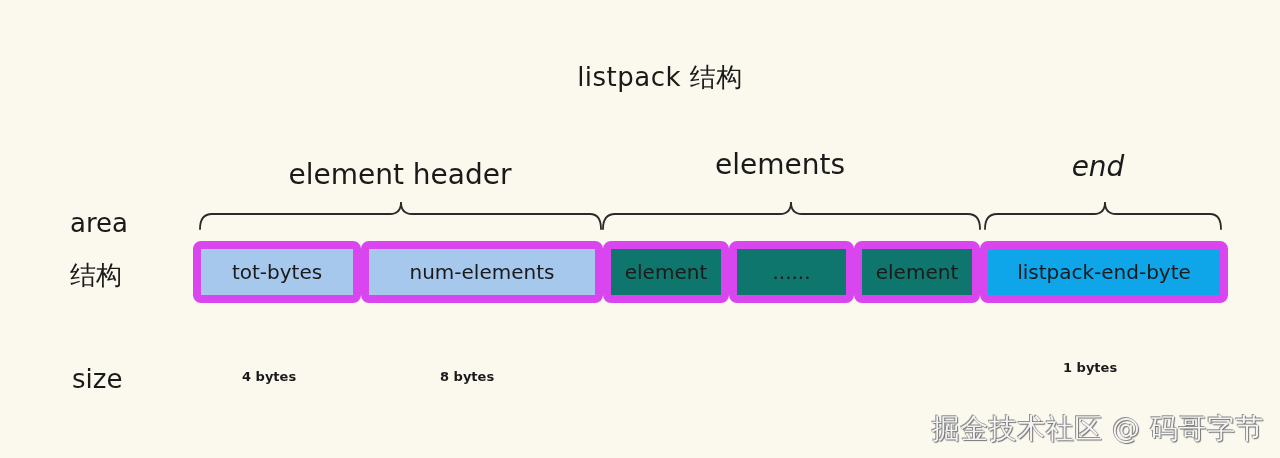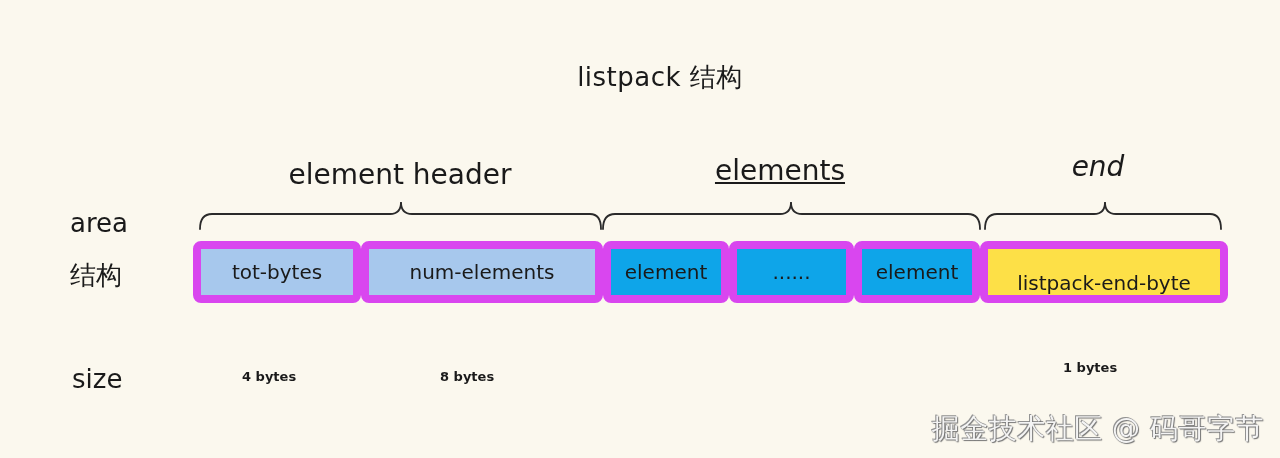--- a/index.html
+++ b/index.html
@@ -37,22 +37,22 @@
       border: 8px solid #d946ef;
       border-radius: 8px;
       box-sizing: border-box;
       display: flex;
       align-items: center;
       justify-content: center;
       font-size: 20px;
       color: #1a1a1a;
     }
     .blue { background: #a7c8ed; }
-    .orange { background: #0ea5e9; }
-    .purple { background: #fde047; align-items: flex-end; }
+    .orange { background: #0f766e; }
+    .purple { background: #0ea5e9; }
     .size-label {
       font-size: 13px;
       top: 369px;
       font-weight: bold;
     }
     .watermark {
       right: 16px;
       top: 410px;
       font-size: 28px;
       color: #f4f4f4;
@@ -74,21 +74,21 @@
 </head>
 <body>
 
 <div class="abs title">listpack 结构</div>
 
 <div class="abs row-label" style="top:160px;margin-top:48px;">area</div>
 <div class="abs row-label" style="top:258px;">结构</div>
 <div class="abs row-label" style="top:364px; left:72px;">size</div>
 
 <div class="abs area-label" style="left:260px; width:280px; top:158px;">element header</div>
-<div class="abs area-label" style="left:680px; width:200px; top:154px;text-decoration:underline;">elements</div>
+<div class="abs area-label" style="left:680px; width:200px; top:148px;">elements</div>
 <div class="abs area-label" style="left:1048px; width:100px; top:150px;font-style:italic;">end</div>
 
 <svg class="abs braces">
   <path d="M200,229 Q200,214 212,214 L390,214 Q401,214 401,202 Q401,214 412,214 L590,214 Q601,214 601,229"></path>
   <path d="M603,229 Q603,214 615,214 L780,214 Q791,214 791,202 Q791,214 802,214 L968,214 Q980,214 980,229"></path>
   <path d="M985,229 Q985,214 997,214 L1094,214 Q1105,214 1105,202 Q1105,214 1116,214 L1210,214 Q1221,214 1221,229"></path>
 </svg>
 
 <div class="abs box blue" style="left:193px; width:168px;">
   <span>tot-bytes</span>

